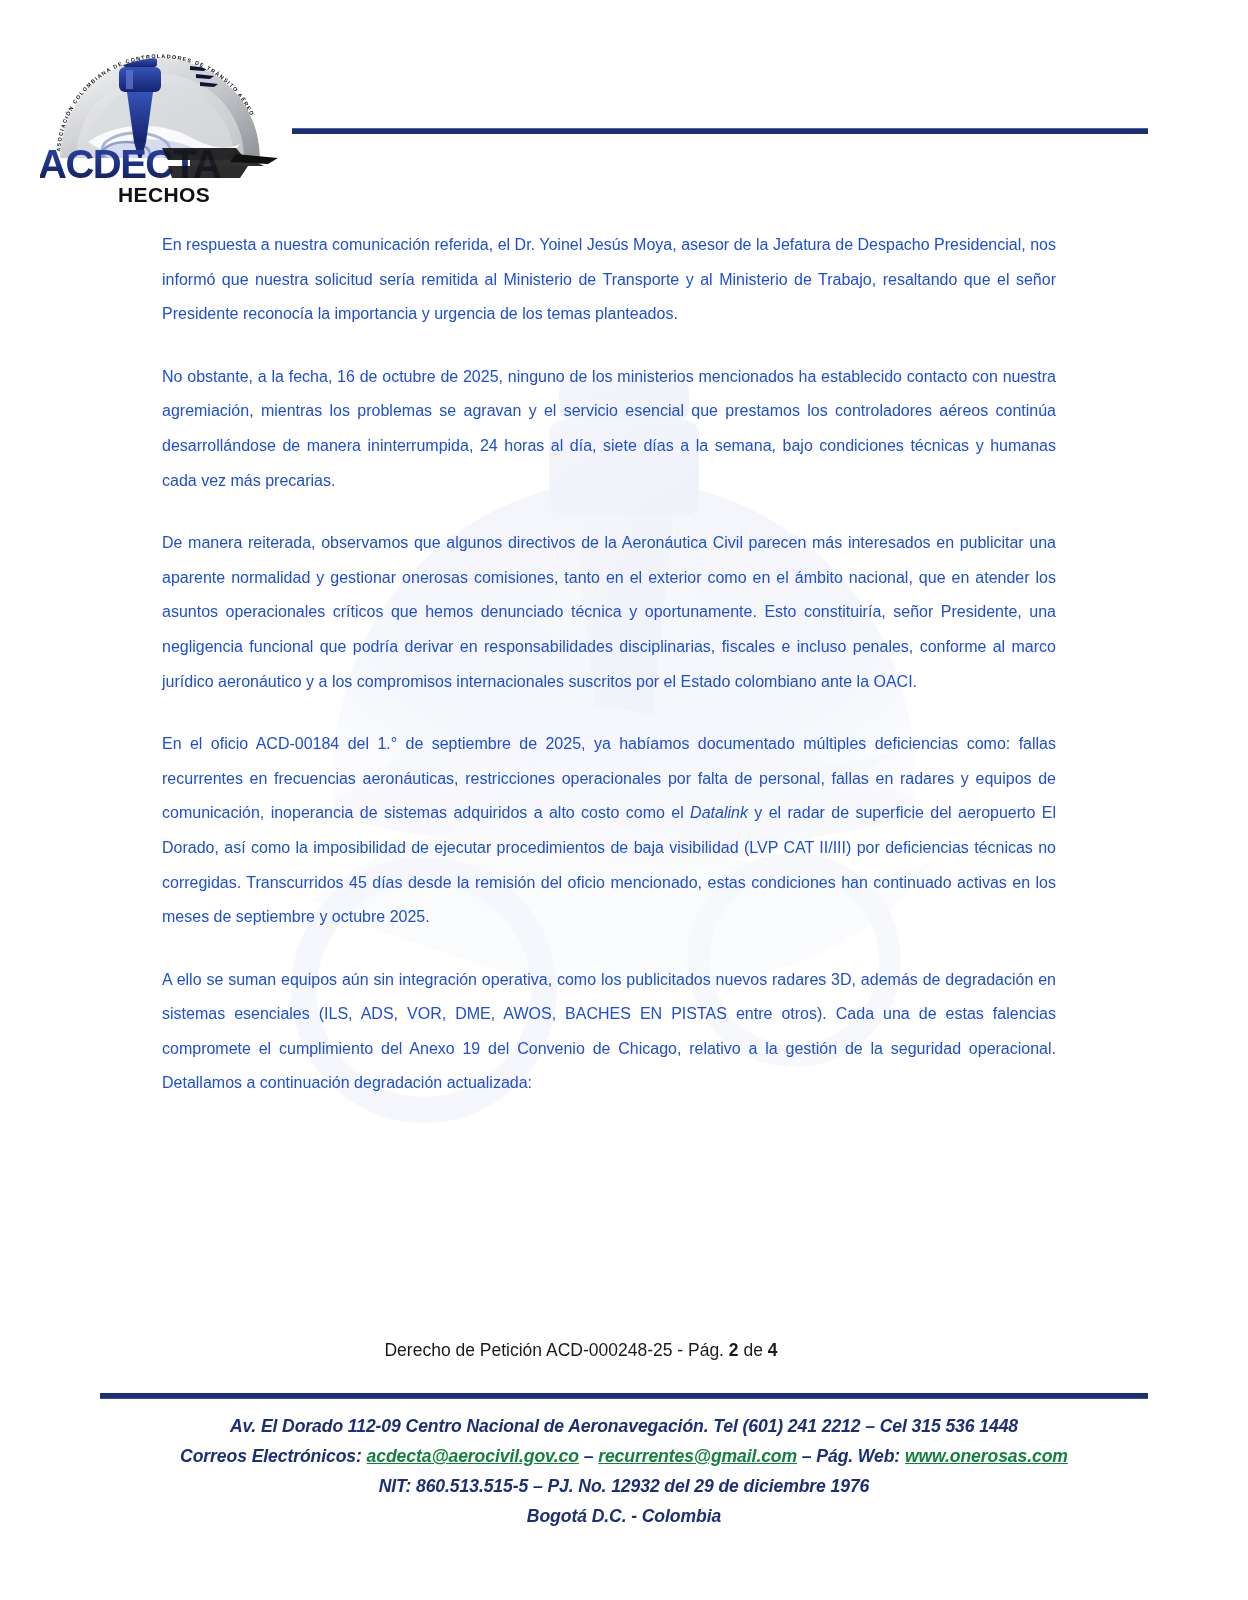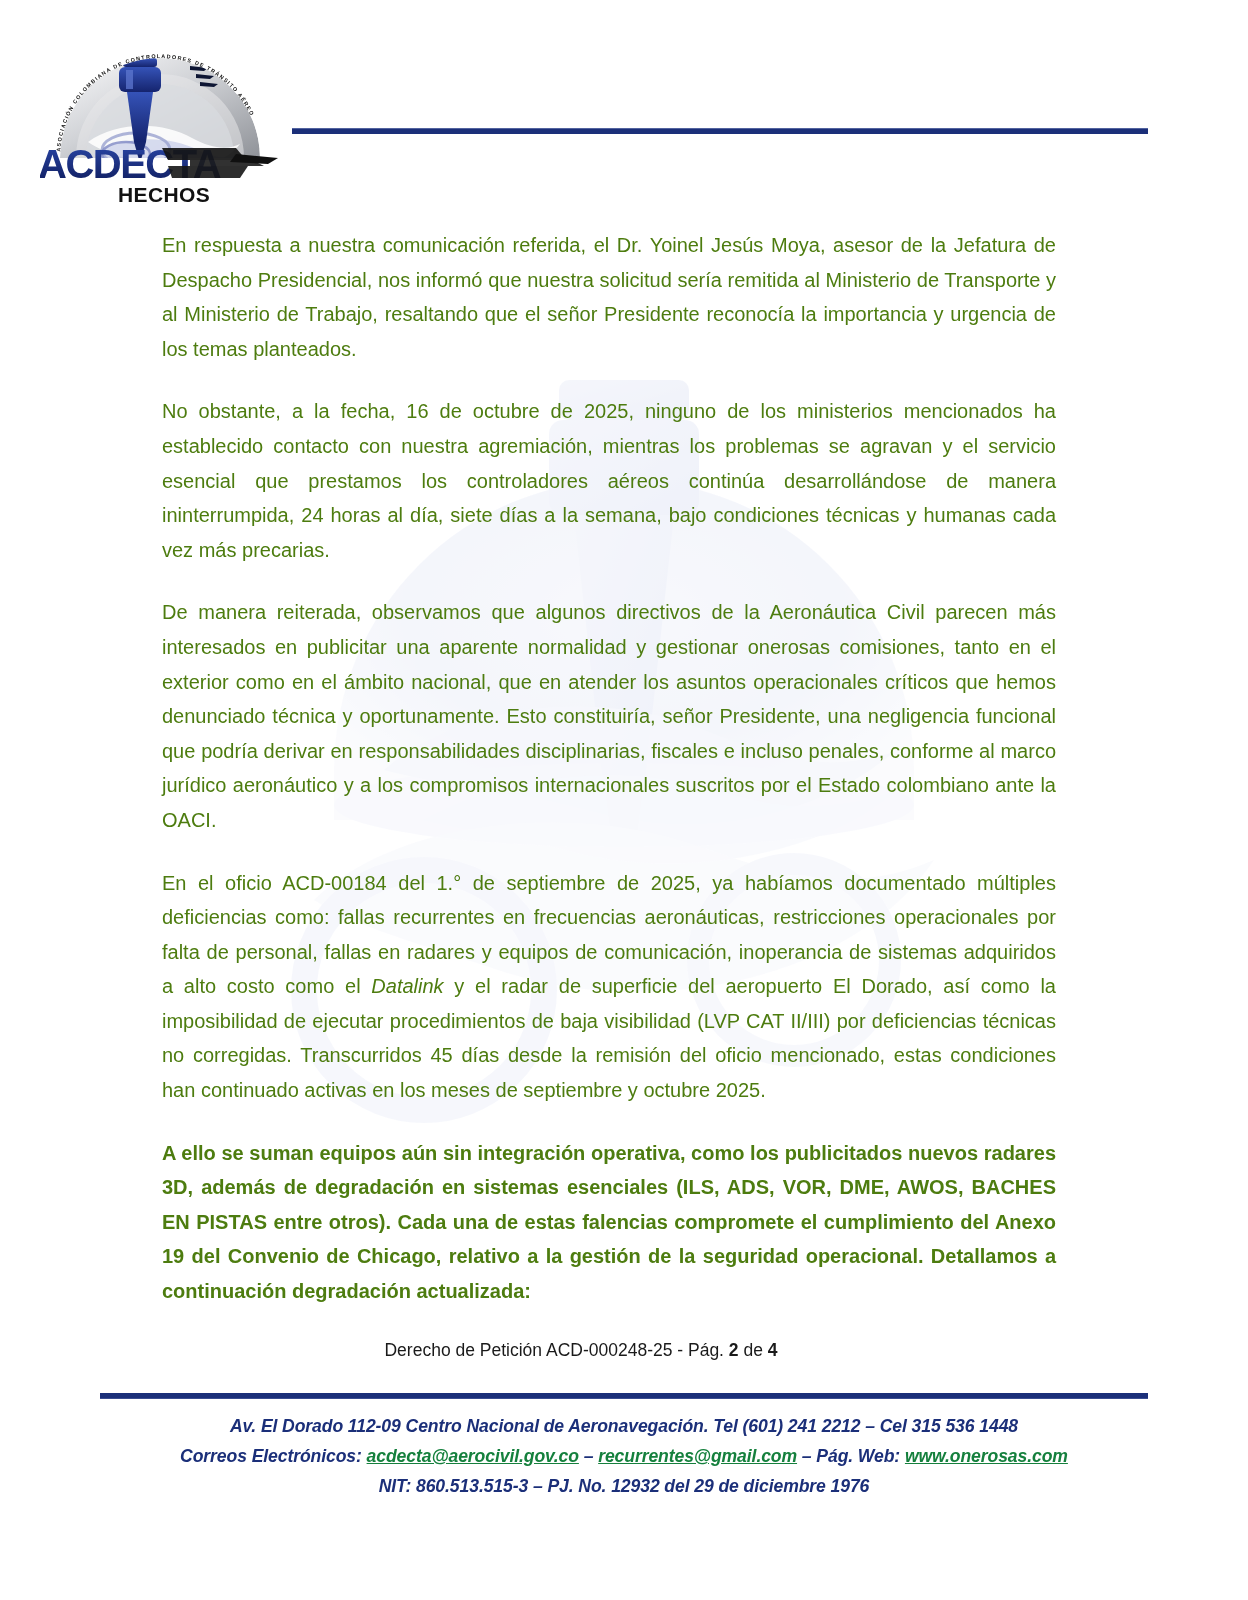--- a/index.html
+++ b/index.html
@@ -78,26 +78,26 @@
   .content {
     position: absolute;
     left: 162px;
     top: 228px;
     width: 894px;
     z-index: 2;
   }
   .content p {
     margin: 0 0 28px 0;
     text-align: justify;
-    font-size: 20px;
+    font-size: 16px;
     line-height: 34.6px;
-    color: #4d7c0f;
+    color: #1d4ed8;
     font-family: "Liberation Sans", sans-serif;
   }
-  .content p:last-child { margin-bottom: 8px; font-weight: bold; }
+  .content p:last-child { margin-bottom: 8px; }
   .content em { font-style: italic; }
 
   
   .page-note {
     position: absolute;
     left: 0;
     top: 1340px;
     width: 1248px;
     text-align: center;
     padding-right: 86px;
@@ -263,17 +263,18 @@
 
   <div class="page-note">
     <span>Derecho de Petición ACD-000248-25 - Pág. </span><b>2</b><span> de </span><b>4</b>
   </div>
 
   <div class="footer">
     <div class="footer-rule"></div>
     <div class="footer-lines">
       <div class="fline">Av. El Dorado 112-09 Centro Nacional de Aeronavegación. Tel (601) 241 2212 – Cel 315 536 1448</div>
       <div class="fline"><span>Correos Electrónicos: </span><span class="link">acdecta@aerocivil.gov.co</span><span> – </span><span class="link">recurrentes@gmail.com</span><span> – Pág. Web: </span><span class="link">www.onerosas.com</span></div>
-      <div class="fline">NIT: 860.513.515-3 – PJ. No. 12932 del 29 de diciembre 1976</div>
+      <div class="fline">NIT: 860.513.515-5 – PJ. No. 12932 del 29 de diciembre 1976</div>
+      <div class="fline">Bogotá D.C. - Colombia</div>
     </div>
   </div>
 
 </div>
 
 </body></html>

